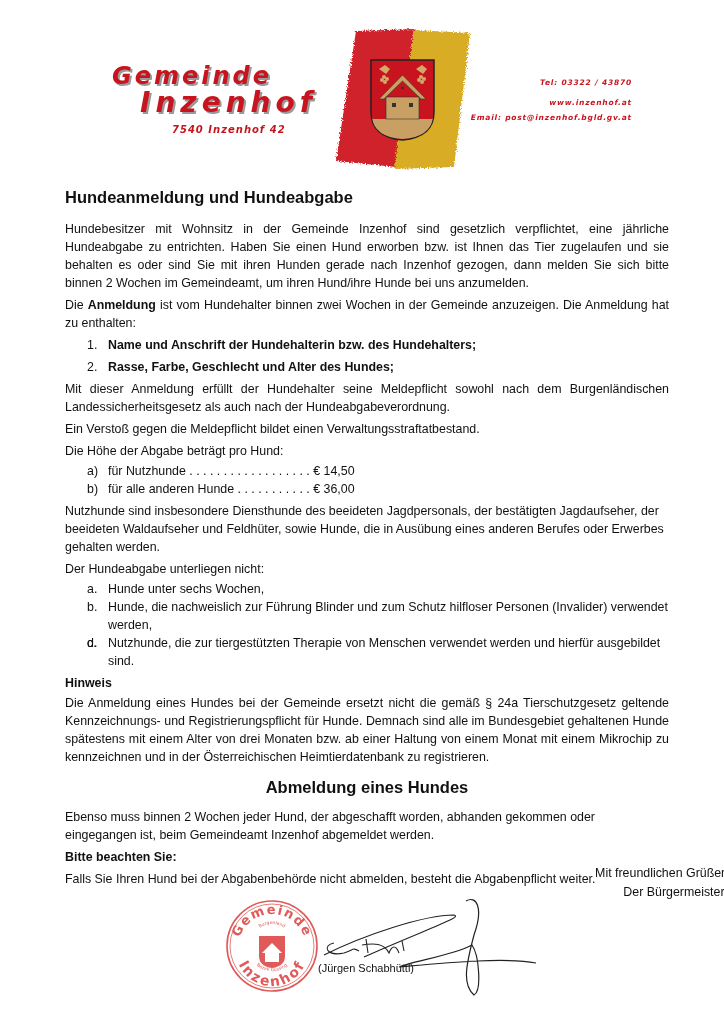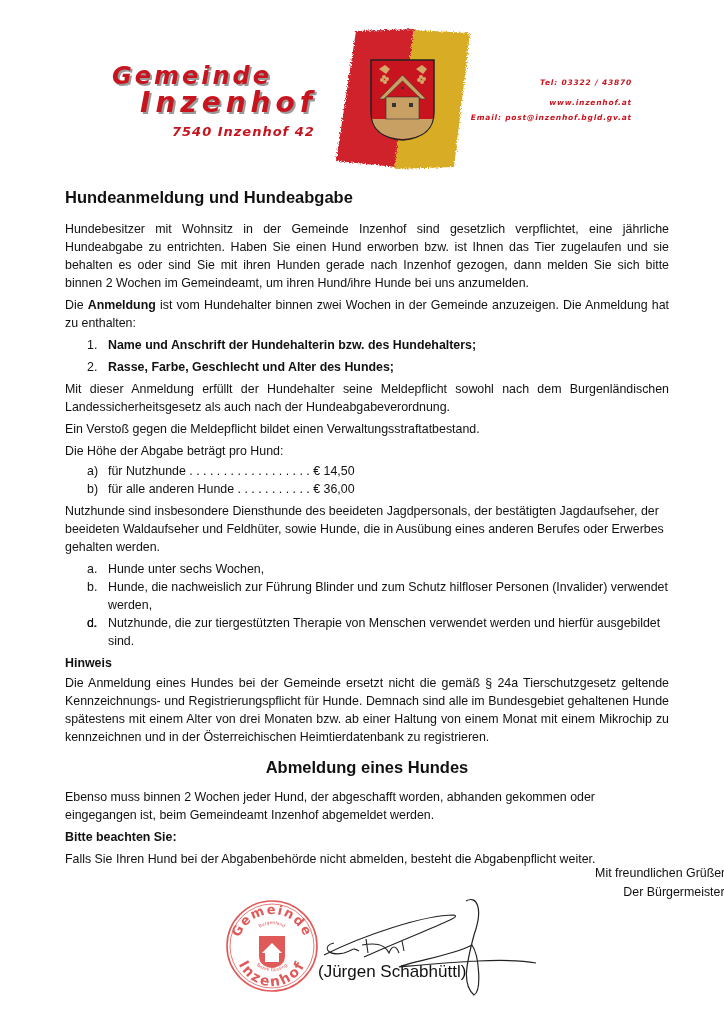--- a/index.html
+++ b/index.html
@@ -10,21 +10,21 @@
   
   .hdr { position: absolute; left: 0; top: 0; width: 724px; height: 180px; }
   .logo-text { position: absolute; left: 108px; top: 62px; width: 220px; }
   .logo-line1 { position: absolute; left: 0; top: 0; font-family: "DejaVu Sans", sans-serif;
                 font-weight: bold; font-style: italic; font-size: 24px; letter-spacing: 3px;
                 color: #c8141e; text-shadow: 2px 2px 0 #9a9a9a; }
   .logo-line2 { position: absolute; left: 28px; top: 24px; font-family: "DejaVu Sans", sans-serif;
                 font-weight: bold; font-style: italic; font-size: 28px; letter-spacing: 5px;
                 color: #c8141e; text-shadow: 2px 2px 0 #9a9a9a; }
   .logo-addr { position: absolute; left: 60px; top: 62px; font-family: "DejaVu Sans", sans-serif;
-               font-weight: bold; font-style: italic; font-size: 13px; letter-spacing: 1px; color: #c8141e; }
+               font-weight: bold; font-style: italic; font-size: 10px; letter-spacing: 1px; color: #c8141e; }
   .flag { position: absolute; left: 330px; top: 27px; width: 140px; height: 145px; }
   .contact { position: absolute; left: 468px; top: 78px; width: 160px; text-align: right;
              font-family: "DejaVu Sans", sans-serif; font-weight: bold; font-style: italic;
              font-size: 7.5px; color: #c8141e; letter-spacing: 0.8px; }
   .contact div { position: absolute; right: 0; white-space: nowrap; font-style: italic; }
 
   
   .content { position: absolute; left: 61px; top: 186px; width: 604px;
              font-size: 12.4px; line-height: 18px; }
   h1 { font-size: 16.5px; font-weight: bold; text-align: left; margin: 0 0 12px 0; line-height: 22px; }
@@ -35,21 +35,21 @@
   .olist { margin: 0 0 4px 0; padding: 0; list-style: none; }
   .olist li { position: relative; padding-left: 43px; margin-bottom: 4px; }
   .olist li .num { position: absolute; left: 22px; }
   .plist { margin: 2px 0 4px 0; padding: 0; list-style: none; }
   .plist li { position: relative; padding-left: 43px; }
   .plist li .num { position: absolute; left: 22px; }
 
   
   .sig { position: absolute; left: 0; top: 0; width: 724px; height: 1024px; pointer-events: none; }
   .stamp { position: absolute; left: 220px; top: 898px; width: 96px; height: 96px; }
-  .name { position: absolute; left: 314px; top: 962px; font-size: 17px; }
+  .name { position: absolute; left: 314px; top: 962px; font-size: 11px; }
   .greet { position: absolute; left: 0; width: 724px; text-align: right; font-size: 12.4px; }
 </style>
 </head>
 <body>
 
 <div class="page">
 
   <div class="hdr">
     <div class="logo-text">
       <div class="logo-line1">Gemeinde</div>
@@ -114,20 +114,21 @@
     <p class="just">Mit dieser Anmeldung erfüllt der Hundehalter seine Meldepflicht sowohl nach dem Burgenländischen Landessicherheitsgesetz als auch nach der Hundeabgabeverordnung.</p>
     <p>Ein Verstoß gegen die Meldepflicht bildet einen Verwaltungsstraftatbestand.</p>
     <p style="margin-bottom:0">Die Höhe der Abgabe beträgt pro Hund:</p>
 
     <ul class="plist">
       <li><span class="num">a)</span><span>für Nutzhunde . . . . . . . . . . . . . . . . . . </span><span>€ 14,50</span></li>
       <li><span class="num">b)</span><span>für alle anderen Hunde . . . . . . . . . . . </span><span>€ 36,00</span></li>
     </ul>
 
     <p>Nutzhunde sind insbesondere Diensthunde des beeideten Jagdpersonals, der bestätigten Jagdaufseher, der beeideten Waldaufseher und Feldhüter, sowie Hunde, die in Ausübung eines anderen Berufes oder Erwerbes gehalten werden.</p>
+    <p style="margin-bottom:2px">Der Hundeabgabe unterliegen nicht:</p>
 
     <ul class="plist">
       <li><span class="num">a.</span><span>Hunde unter sechs Wochen,</span></li>
       <li><span class="num">b.</span><span>Hunde, die nachweislich zur Führung Blinder und zum Schutz hilfloser Personen (Invalider) verwendet werden,</span></li>
       <li><span class="num">c.</span></li>
       <li><span class="num">d.</span><span>Nutzhunde, die zur tiergestützten Therapie von Menschen verwendet werden und hierfür ausgebildet sind.</span></li>
     </ul>
 
     <p class="b" style="margin-bottom:2px">Hinweis</p>
     <p class="just">Die Anmeldung eines Hundes bei der Gemeinde ersetzt nicht die gemäß § 24a Tierschutzgesetz geltende Kennzeichnungs- und Registrierungspflicht für Hunde. Demnach sind alle im Bundesgebiet gehaltenen Hunde spätestens mit einem Alter von drei Monaten bzw. ab einer Haltung von einem Monat mit einem Mikrochip zu kennzeichnen und in der Österreichischen Heimtierdatenbank zu registrieren.</p>

